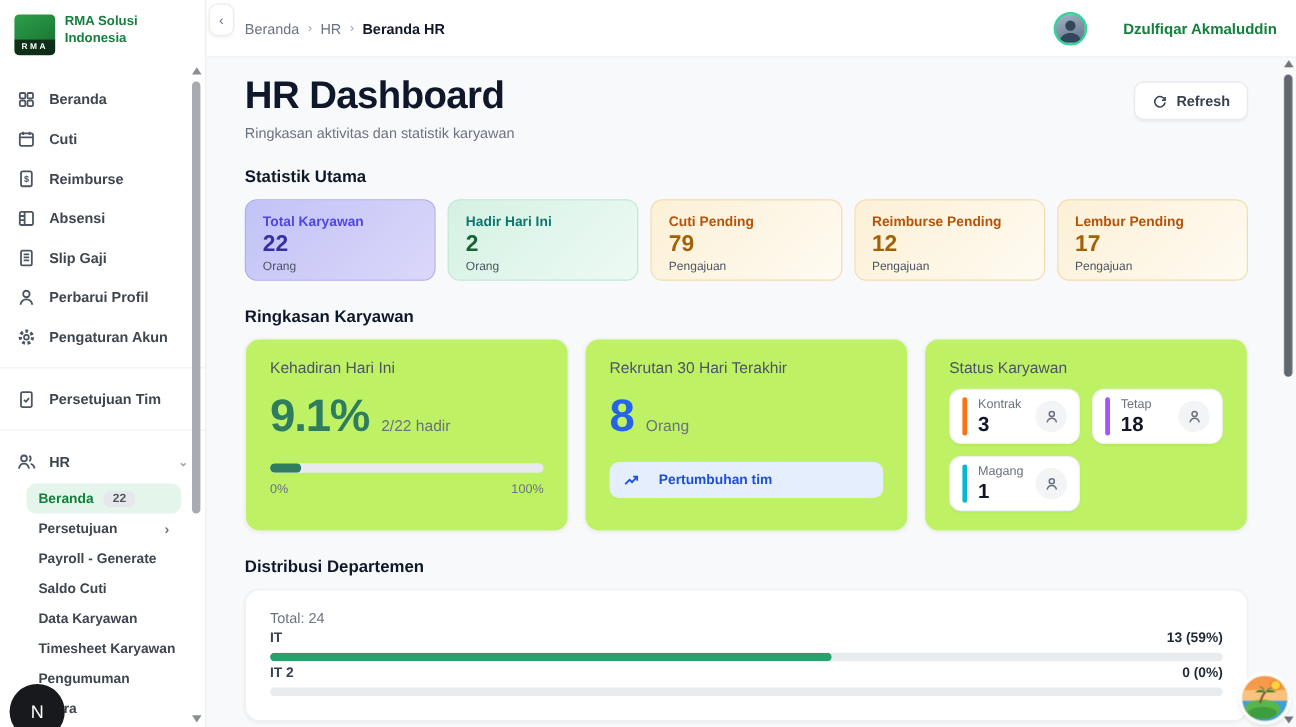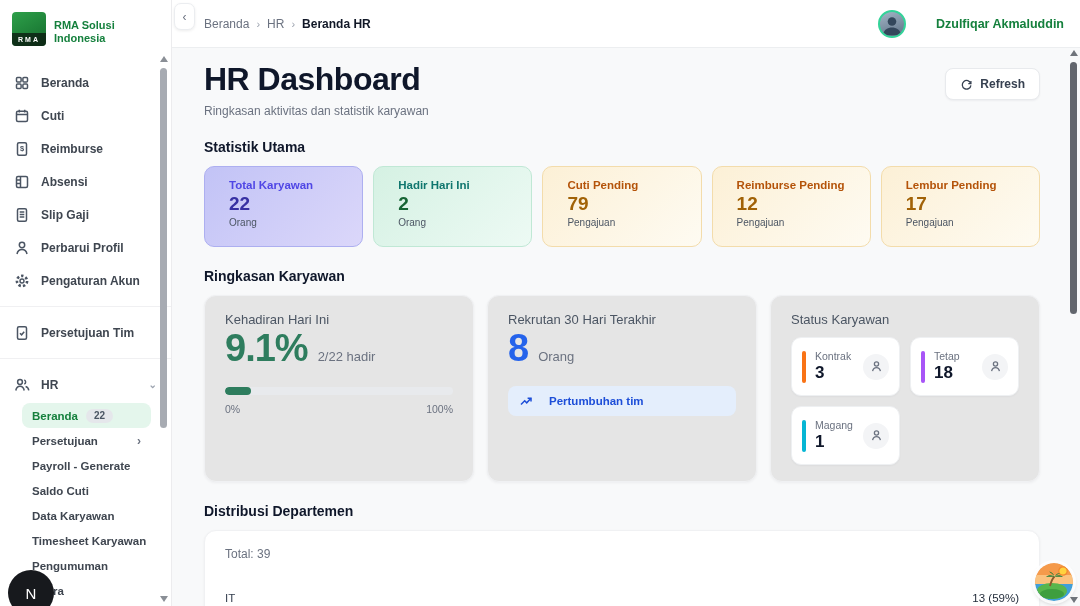--- a/index.html
+++ b/index.html
@@ -8,21 +8,21 @@
     font-family: "Liberation Sans", sans-serif;
     background: #f8f9fa;
     color: #111827;
     position: relative;
   }
   
   .sidebar {
     position: fixed; left: 0; top: 0; width: 172px; height: 606px;
     background: #ffffff; border-right: 1px solid #ececee; z-index: 5;
   }
-  .logo-row { display: flex; align-items: flex-end; gap: 8px; padding: 12px 12px 10px 12px; cursor: pointer; }
+  .logo-row { display: flex; align-items: flex-start; gap: 8px; padding: 12px 12px 10px 12px; cursor: pointer; }
   .logo-mark {
     width: 34px; height: 34px; border-radius: 4px; flex: 0 0 auto;
     background: linear-gradient(150deg, #2ea04a 0%, #1e8038 60%, #19672e 100%);
     position: relative; overflow: hidden;
   }
   .logo-mark span {
     position: absolute; left: 0; right: 0; bottom: 0; height: 13px;
     background: rgba(10, 25, 15, 0.78); color: #fff; font-size: 7px; font-weight: bold;
     letter-spacing: 2px; text-align: center; line-height: 13px;
   }
@@ -84,70 +84,70 @@
   .refresh-btn {
     display: flex; align-items: center; gap: 7px; background: #fff;
     border: 1px solid #e8eaed; border-radius: 8px; padding: 8px 14px;
     font-size: 12px; font-weight: 600; color: #374151; cursor: pointer;
     box-shadow: 0 1px 2px rgba(16,24,40,.05); margin-top: 7px;
     font-family: "Liberation Sans", sans-serif;
   }
   .section-heading { font-size: 14px; font-weight: bold; color: #0f172a; margin: 21px 0 11px; }
   
   .stats-grid { display: grid; grid-template-columns: repeat(5, 1fr); gap: 10px; }
-  .stat-card { border-radius: 10px; padding: 12px 24px; border: 1px solid transparent; height: 81px; }
+  .stat-card { border-radius: 10px; padding: 12px 14px; border: 1px solid transparent; height: 68px; }
   .stat-card .s-label { font-size: 11.5px; font-weight: bold; }
   .stat-card .s-value { font-size: 19px; font-weight: bold; margin-top: 3px; line-height: 1.1; }
   .stat-card .s-unit { font-size: 10px; color: #4b5563; margin-top: 2px; }
   .stat-card.indigo { background: linear-gradient(135deg, #c2c3f6 0%, #dbd7fa 100%); border-color: #adaff0; }
   .stat-card.indigo .s-label { color: #4f46e5; }
   .stat-card.indigo .s-value { color: #3730a3; }
   .stat-card.green { background: linear-gradient(135deg, #d5f1e3 0%, #edfaf4 100%); border-color: #c0e8d5; }
   .stat-card.green .s-label { color: #0f766e; }
   .stat-card.green .s-value { color: #166534; }
   .stat-card.amber { background: linear-gradient(135deg, #fcf0d6 0%, #fefbf2 100%); border-color: #f3dcab; }
   .stat-card.amber .s-label { color: #b45309; }
   .stat-card.amber .s-value { color: #a16207; }
   
   .summary-grid { display: grid; grid-template-columns: repeat(3, 1fr); gap: 13px; }
   .panel {
-    background: #e5e5e5; border: 1px solid #f0f1f3; border-radius: 12px;
+    background: #bef264; border: 1px solid #f0f1f3; border-radius: 12px;
     box-shadow: 0 1px 3px rgba(16,24,40,.05); padding: 16px 20px; min-height: 160px;
   }
   .panel-title { font-size: 13px; color: #4b5563; }
-  .big-row { display: flex; align-items: baseline; gap: 10px; }
+  .big-row { display: flex; align-items: baseline; gap: 10px; margin-top: 12px; }
   .big-green { font-size: 38px; font-weight: bold; color: #2e7d5e; letter-spacing: -1px; }
   .big-blue { font-size: 38px; font-weight: bold; color: #2563eb; letter-spacing: -1px; }
   .big-sub { font-size: 13px; color: #6b7280; }
   .progress-track { margin-top: 17px; height: 8px; border-radius: 4px; background: #e8eaed; overflow: hidden; }
   .progress-fill { height: 100%; border-radius: 4px; background: #2e7d5e; min-width: 26px; }
   .range-labels { display: flex; justify-content: space-between; margin-top: 8px; font-size: 10.5px; color: #6b7280; }
   .growth-pill {
     margin-top: 16px; background: #e4eefc; border-radius: 8px; padding: 9px 12px;
     display: flex; align-items: center; gap: 17px; color: #1d4ed8; font-size: 11.5px; font-weight: 600;
   }
   .status-grid { display: grid; grid-template-columns: 1fr 1fr; gap: 10px; margin-top: 10px; }
   .mini-card {
-    border: 1px solid #eef0f2; border-radius: 10px; padding: 8px 10px; height: 59px;
+    border: 1px solid #eef0f2; border-radius: 10px; padding: 8px 10px; height: 46px;
     display: flex; align-items: center; gap: 9px; box-shadow: 0 1px 2px rgba(16,24,40,.04);
     background: #fff;
   }
   .mini-bar { width: 4px; height: 32px; border-radius: 2px; flex: 0 0 auto; }
   .mini-label { font-size: 10.5px; color: #6b7280; }
   .mini-value { font-size: 17px; font-weight: bold; color: #0f172a; margin-top: 1px; }
   .mini-icon {
     margin-left: auto; width: 26px; height: 26px; border-radius: 50%; background: #f3f4f6;
     display: flex; align-items: center; justify-content: center; color: #6b7280;
   }
   
   .dept-card { background: #fff; border: 1px solid #f0f1f3; border-radius: 12px; box-shadow: 0 1px 3px rgba(16,24,40,.05); padding: 16px 20px 20px; }
   .dept-head { display: flex; justify-content: space-between; align-items: center; }
   .dept-title { font-size: 13.5px; font-weight: bold; color: #111827; }
   .dept-total { font-size: 12px; color: #6b7280; }
-  .dept-row { margin-top: 31px; }
+  .dept-row { margin-top: 4px; font-weight: bold; }
   .dept-row-top { display: flex; justify-content: space-between; font-size: 11.5px; }
   .dept-label { color: #374151; }
   .dept-value { color: #1f2937; }
   .dept-track { margin-top: 6px; height: 7px; border-radius: 4px; background: #e9ecef; overflow: hidden; }
   .dept-fill { height: 100%; border-radius: 4px; background: #2f9e6e; }
   
   .vscroll { position: fixed; right: 1px; top: 50px; bottom: 0; width: 10px; z-index: 8; }
   .vscroll .tri-up { border-bottom-color: #6f747b; }
   .vscroll .tri-down { border-top-color: #6f747b; bottom: 3px; }
   .v-thumb { position: absolute; top: 12px; left: 1px; width: 7px; height: 252px; background: #62666d; border-radius: 4px; }
@@ -442,21 +442,21 @@
                 </svg>
               </div>
             </div>
           </div>
       </div>
     </div>
 
     <div class="section-heading">Distribusi Departemen</div>
     <div class="dept-card">
       <div class="dept-head">
-        <span class="dept-total">Total: 39</span>
+        <span class="dept-total">Total: 24</span>
       </div>
       <div>
 
           <div class="dept-row">
             <div class="dept-row-top">
               <span class="dept-label">IT</span>
               <span class="dept-value">13 (59%)</span>
             </div>
             <div class="dept-track">
               <div class="dept-fill" style="width: 59%;"></div>

